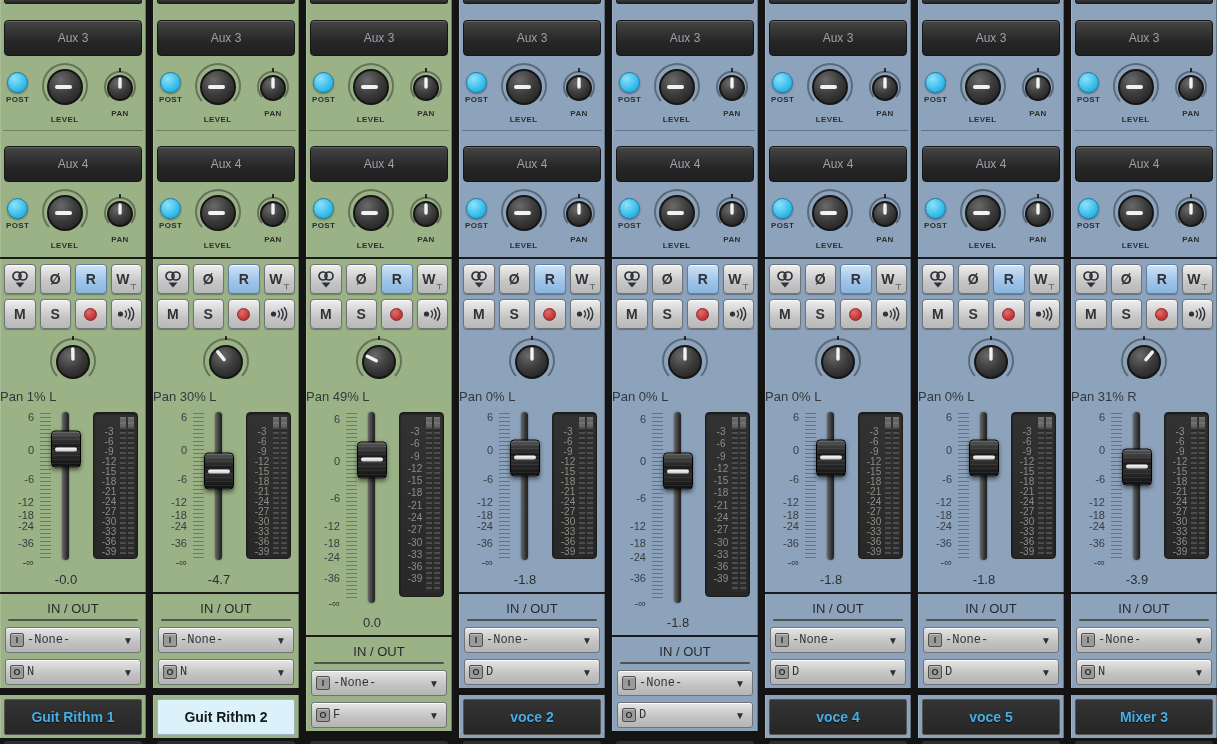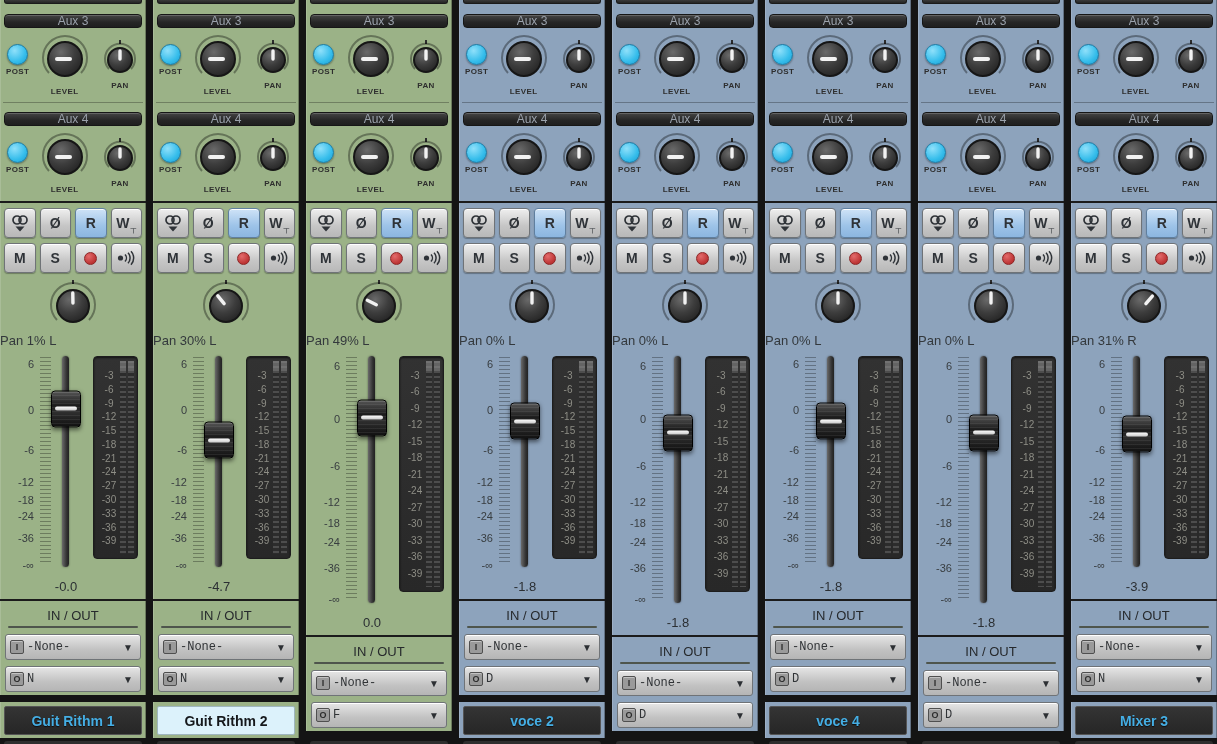--- a/index.html
+++ b/index.html
@@ -12,21 +12,21 @@
   .strip.blue  { background:#8da3bc; }
 
   
   .top-sliver { height:6px; padding:0 4px; }
   .top-sliver .bar { height:4px; background:linear-gradient(#3a3a3a,#242424);
     border-radius:0 0 3px 3px; border:1px solid #1a1a1a; border-top:none; }
   .bottom-sliver { height:6px; background:#141414; padding:0 4px; }
   .bottom-sliver .bar { height:3px; margin-top:3px; background:#2e2e2e; border-radius:3px 3px 0 0; }
 
   
-  .aux-label { height:14px; margin:8px 4px 3px; border-radius:4px;
+  .aux-label { height:36px; margin:14px 4px 3px; border-radius:4px;
     background:linear-gradient(#454545,#262626 60%,#1f1f1f);
     border:1px solid #161616; box-shadow:inset 0 1px 0 rgba(255,255,255,.18);
     color:#9aa1ab; font-size:12px; display:flex; align-items:center; justify-content:center; }
   .send-row { display:flex; align-items:flex-start; justify-content:space-between;
     padding:2px 6px 16px; height:70px; }
   .send-col { display:flex; flex-direction:column; align-items:center; }
   .ctl-label { font-size:8px; font-weight:bold; letter-spacing:.4px; color:#2e2e2e; margin-top:2px; }
   .post-dot { width:21px; height:21px; border-radius:50%; margin-top:11px;
     background:radial-gradient(circle at 35% 30%, #8fe0fa, #35bdeb 60%, #1d9cd0);
     border:1px solid #1a7ca6; box-shadow:0 1px 2px rgba(0,0,0,.4); }
@@ -97,21 +97,21 @@
     box-shadow:inset 0 1px 0 #fff; padding:0 4px; }
   .combo .iosq { width:14px; height:14px; border-radius:2px; background:#9a9a9a; border:1px solid #4f4f4f;
     color:#2c2c2c; font-size:9px; font-weight:bold; display:flex; align-items:center; justify-content:center;
     margin-right:3px; box-shadow:inset 0 1px 0 rgba(255,255,255,.4); }
   .combo .val { flex:1; font-size:12px; color:#303336;font-family:Liberation Mono, monospace; }
   .combo .arrow { font-size:10px; color:#2c2f33; padding:0 3px; }
 
   
   .name-band { height:7px; background:#141414; }
   .name-wrap { padding:4px 4px 3px; }
-  .name-bar { height:29px; border-radius:2px; background:linear-gradient(#343434,#262626);
+  .name-bar { height:36px; border-radius:2px; background:linear-gradient(#343434,#262626);
     border:1px solid #555; display:flex; align-items:center; justify-content:center;
     font-size:14px; font-weight:bold; color:#45aee4; text-shadow:0 1px 1px rgba(0,0,0,.7); }
   .strip.selected .name-bar { background:#dcf2fb; color:#15181b; text-shadow:none; border-color:#9fb6bf; }
 </style>
 </head>
 <body>
 
 <svg width="0" height="0" style="position:absolute">
   <defs>
     <radialGradient id="kg" cx="38%" cy="30%" r="75%">
@@ -1320,20 +1320,23 @@
       <span class="val">-None-</span>
       <span class="arrow">▼</span>
     </div>
     <div class="combo">
       <span class="iosq">O</span>
       <span class="val">D</span>
       <span class="arrow">▼</span>
     </div>
 
     <div class="name-band"></div>
+    <div class="name-wrap">
+      <div class="name-bar">voce 5</div>
+    </div>
     <div class="bottom-sliver">
         <div class="bar"></div>
       </div>
   </div>
 
   <div class="strip blue" style="--pan-deg: 40deg; --fader-pct: 37%;">
     <div class="top-sliver">
         <div class="bar"></div>
       </div>
 

